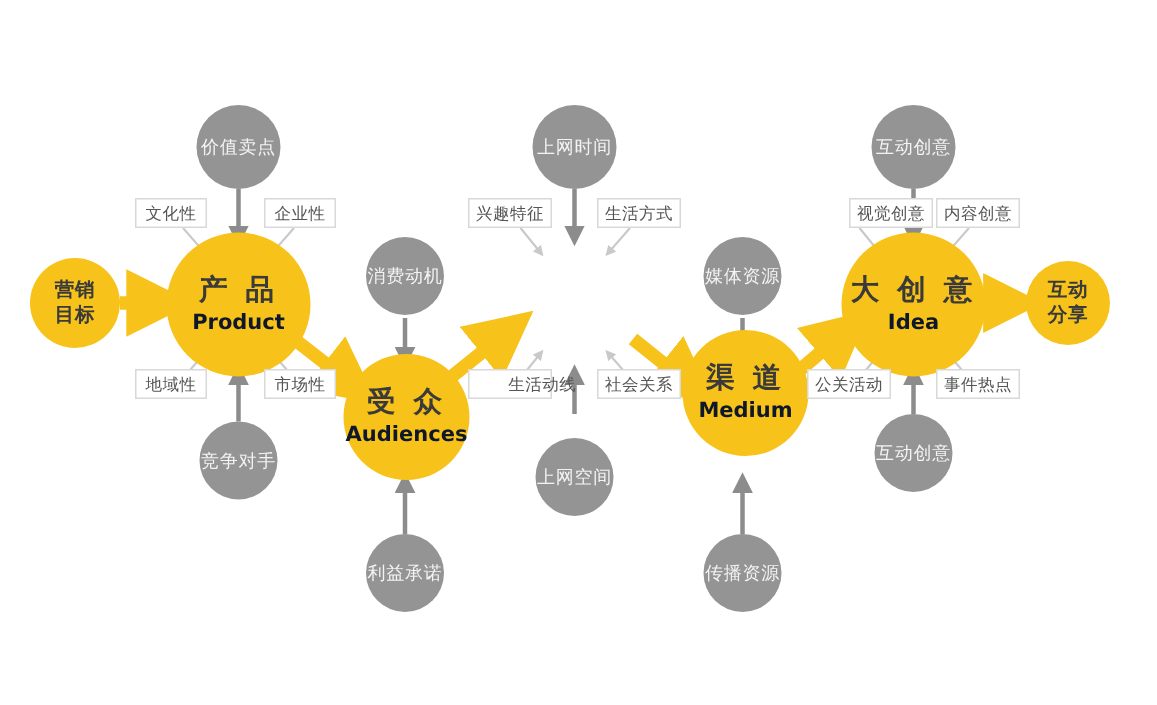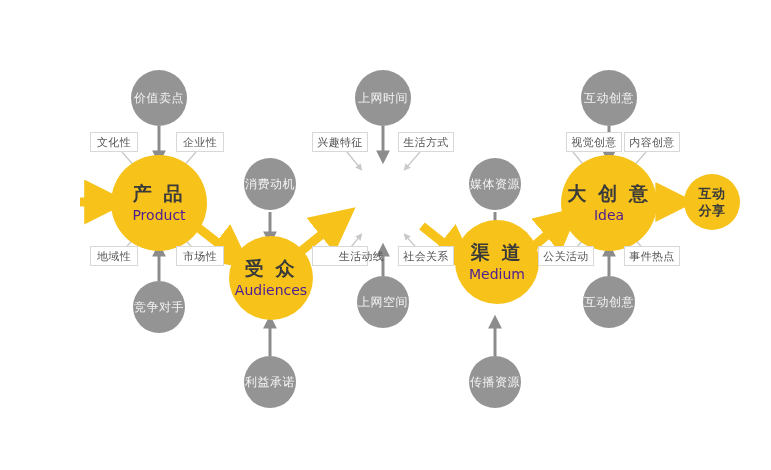--- a/index.html
+++ b/index.html
@@ -36,22 +36,22 @@
   .node.yellow{ background:#F7C31A; }
   .node.gray{ background:#949494; }
 
   .node .cn{
     color:#3a3a3a;
     font-weight:700;
     letter-spacing:.14em;
     white-space:nowrap;
   }
   .node .en{
-    color:#4c1d95;
-    font-weight:400;
+    color:#0f172a;
+    font-weight:700;
     white-space:nowrap;
   }
   .node.gray .cn{
     color:#f3f3f3;
     font-weight:400;
     letter-spacing:.04em;
   }
 
   
   .node.hub .cn{ font-size:19px; }
@@ -160,20 +160,24 @@
       <line x1="347" y1="252" x2="360" y2="236"></line>
       <line x1="420" y1="252" x2="406" y2="236"></line>
 
       <line x1="573" y1="152" x2="586" y2="168"></line>
       <line x1="646" y1="152" x2="632" y2="168"></line>
       <line x1="573" y1="252" x2="586" y2="236"></line>
       <line x1="646" y1="252" x2="632" y2="236"></line>
     </g>
   </svg>
 
+  <div class="node yellow term" style="left:20px;top:172px;width:60px;height:60px;">
+    <div class="cn">营销</div>
+    <div class="cn l2">目标</div>
+  </div>
 
   <div class="node yellow term" style="left:684px;top:174px;width:56px;height:56px;">
     <div class="cn">互动</div>
     <div class="cn l2">分享</div>
   </div>
 
   <div class="node yellow hub" style="left:111px;top:155px;width:96px;height:96px;">
     <div class="cn">产 品</div>
     <div class="en">Product</div>
   </div>
@@ -207,21 +211,21 @@
   </div>
 
   <div class="node gray sat" style="left:244px;top:356px;width:52px;height:52px;">
     <div class="cn">利益承诺</div>
   </div>
 
   <div class="node gray sat" style="left:355px;top:70px;width:56px;height:56px;">
     <div class="cn">上网时间</div>
   </div>
 
-  <div class="node gray sat" style="left:357px;top:276px;width:52px;height:52px;">
+  <div class="node gray sat" style="left:357px;top:292px;width:52px;height:52px;">
     <div class="cn">上网空间</div>
   </div>
 
   <div class="node gray sat" style="left:469px;top:158px;width:52px;height:52px;">
     <div class="cn">媒体资源</div>
   </div>
 
   <div class="node gray sat" style="left:469px;top:356px;width:52px;height:52px;">
     <div class="cn">传播资源</div>
   </div>

